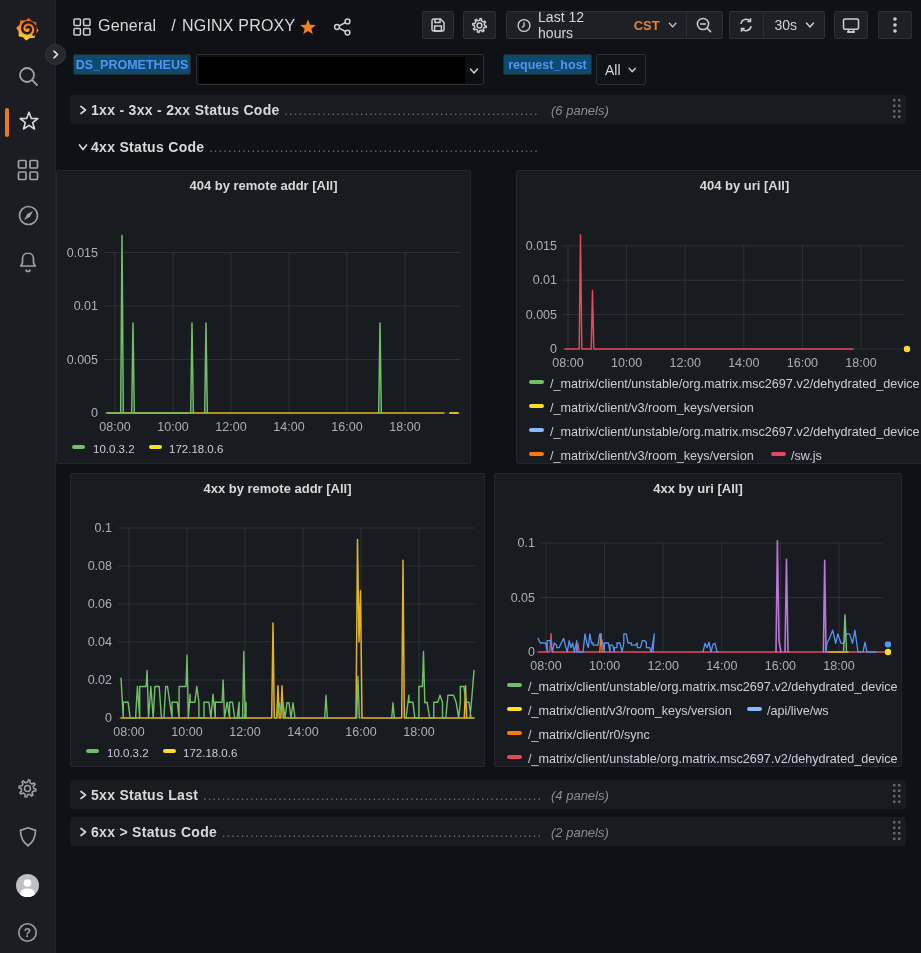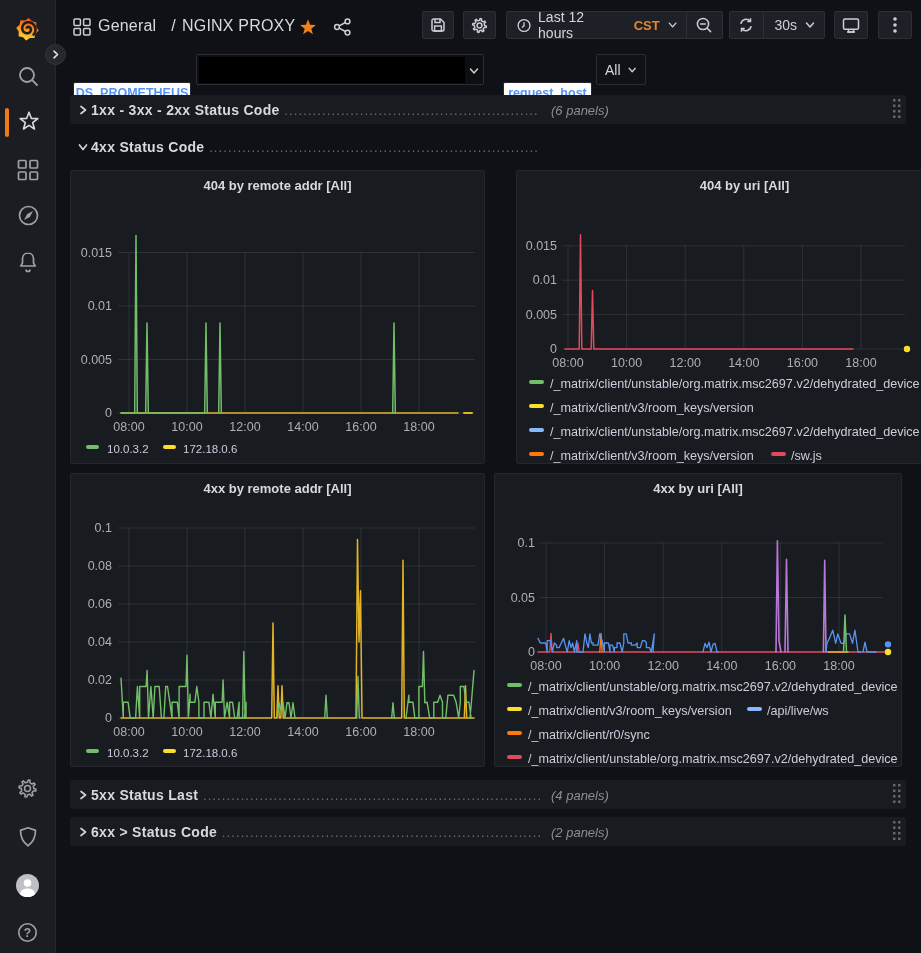--- a/index.html
+++ b/index.html
@@ -19,23 +19,23 @@
   color:#d8d9da; font-size:16px; letter-spacing:0.2px; }
 .tbtn { position:absolute; top:11px; height:28px; background:#1d2026;
   border:1px solid #2d2f35; border-radius:2px; display:flex; align-items:center;
   justify-content:center; color:#c9ccd4; }
 .tgroup { position:absolute; top:11px; height:28px; background:#1d2026;
   border:1px solid #2d2f35; border-radius:2px; display:flex; align-items:stretch;
   color:#c9ccd4; }
 .tseg { display:flex; align-items:center; padding:0 8px; }
 .tdiv { width:1px; background:#2d2f35; }
 
-.vlabel { position:absolute; top:54px; height:21px; background:#ffffff;
+.vlabel { position:absolute; top:54px; height:21px; background:#0c4a6e;
   border:1px solid #25272d; border-radius:2px; display:flex; align-items:center;
-  padding:0 10px; color:#5794f2; font-weight:bold; font-size:12.5px;margin-top:28px; }
+  padding:0 10px; color:#5794f2; font-weight:bold; font-size:12.5px; }
 #varsel { position:absolute; left:196px; top:54px; width:288px; height:31px;
   background:#0d0e12; border:1px solid #2b2d33; border-radius:2px; }
 #varsel .black { position:absolute; left:2px; top:2px; width:266px; height:26px;
   background:#000; }
 #allsel { position:absolute; left:596px; top:54px; width:50px; height:31px;
   background:#111217; border:1px solid #2b2d33; border-radius:2px;
   display:flex; align-items:center; padding:0 8px; color:#d5d6da; font-size:14px; }
 
 .rowbox { position:absolute; left:70px; width:836px; height:29px;
   background:#181b1f; border-radius:2px; }
@@ -272,21 +272,21 @@
     <svg class="rhandle" style="top:821px" width="8" height="20" viewBox="0 0 8 20">
       <rect x="0" y="0.0" width="2.5" height="2.5" fill="#63656b"></rect>
       <rect x="5" y="0.0" width="2.5" height="2.5" fill="#63656b"></rect>
       <rect x="0" y="5.5" width="2.5" height="2.5" fill="#63656b"></rect>
       <rect x="5" y="5.5" width="2.5" height="2.5" fill="#63656b"></rect>
       <rect x="0" y="11.0" width="2.5" height="2.5" fill="#63656b"></rect>
       <rect x="5" y="11.0" width="2.5" height="2.5" fill="#63656b"></rect>
       <rect x="0" y="16.5" width="2.5" height="2.5" fill="#63656b"></rect>
       <rect x="5" y="16.5" width="2.5" height="2.5" fill="#63656b"></rect>
     </svg>
-<div class="panel" style="left:70px;top:170px;width:415px">
+<div class="panel" style="left:56px;top:170px;width:415px">
 <div class="ptitle">404 by remote addr [All]</div>
 <div class="psvg"><svg width="415" height="294" viewBox="0 0 415 294" font-family="Liberation Sans, sans-serif">
           <line x1="47" y1="242" x2="404" y2="242" stroke="rgba(204,204,220,0.12)" stroke-width="1"></line>
           <line x1="47" y1="188.5" x2="404" y2="188.5" stroke="rgba(204,204,220,0.12)" stroke-width="1"></line>
           <line x1="47" y1="135" x2="404" y2="135" stroke="rgba(204,204,220,0.12)" stroke-width="1"></line>
           <line x1="47" y1="81.5" x2="404" y2="81.5" stroke="rgba(204,204,220,0.12)" stroke-width="1"></line>
           <line x1="58" y1="81.5" x2="58" y2="242" stroke="rgba(204,204,220,0.12)" stroke-width="1"></line>
           <line x1="116" y1="81.5" x2="116" y2="242" stroke="rgba(204,204,220,0.12)" stroke-width="1"></line>
           <line x1="174" y1="81.5" x2="174" y2="242" stroke="rgba(204,204,220,0.12)" stroke-width="1"></line>
           <line x1="232" y1="81.5" x2="232" y2="242" stroke="rgba(204,204,220,0.12)" stroke-width="1"></line>

